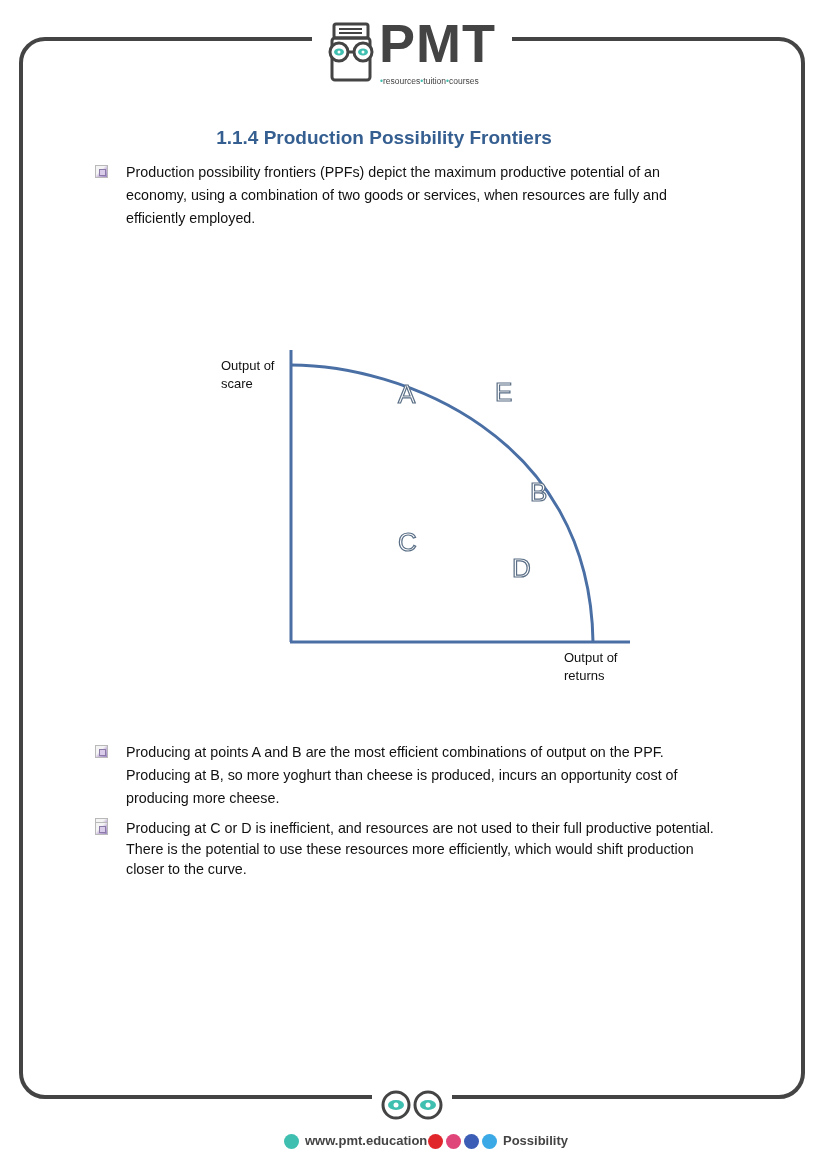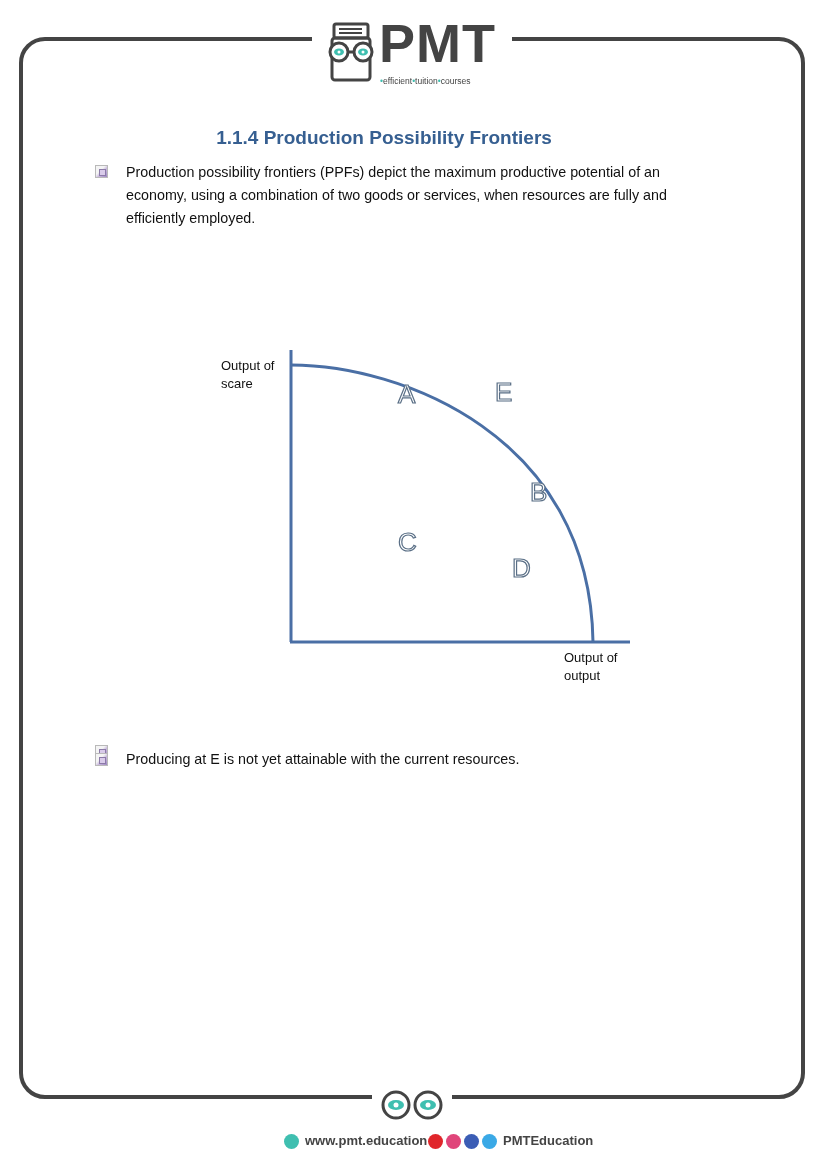--- a/index.html
+++ b/index.html
@@ -45,21 +45,21 @@
     <circle cx="17" cy="30" r="9" fill="#fff" stroke="#444" stroke-width="3"></circle>
     <circle cx="41" cy="30" r="9" fill="#fff" stroke="#444" stroke-width="3"></circle>
     <ellipse cx="17" cy="30" rx="5" ry="3.5" fill="#3fbfb0"></ellipse>
     <ellipse cx="41" cy="30" rx="5" ry="3.5" fill="#3fbfb0"></ellipse>
     <circle cx="17" cy="30" r="1.5" fill="#fff"></circle>
     <circle cx="41" cy="30" r="1.5" fill="#fff"></circle>
     <line x1="26" y1="30" x2="32" y2="30" stroke="#444" stroke-width="3"></line>
   </svg>
   <div class="logo-text">PMT</div>
   <div class="logo-tag">
-    <span class="dot">•</span><span>efficient</span><span class="dot">•</span><span>tuition</span><span class="dot">•</span><span>courses</span>
+    <span class="dot">•</span><span>resources</span><span class="dot">•</span><span>tuition</span><span class="dot">•</span><span>courses</span>
   </div>
 </div>
 
 <div class="title">1.1.4 Production Possibility Frontiers</div>
 
 <div class="bullets" style="top:161px;">
   <div class="bullet">
     <span class="bicon"></span>
     <span>Production possibility frontiers (PPFs) depict the maximum productive potential of an economy, using a combination of two goods or services, when resources are fully and efficiently employed.</span>
   </div>
@@ -77,31 +77,35 @@
       <text x="198" y="216">C</text>
       <text x="312" y="242">D</text>
     </g>
   </svg>
   <div class="axis-label" style="left:21px;top:22px;">
     <div>Output of</div>
     <div>scare</div>
   </div>
   <div class="axis-label" style="left:364px;top:314px;">
     <div>Output of</div>
-    <div>output</div>
+    <div>returns</div>
   </div>
 </div>
 
 <div class="bullets" style="top:741px;">
+  <div class="bullet">
+    <span class="bicon"></span>
+    <span>Producing at points A and B are the most efficient combinations of output on the PPF. Producing at B, so more yoghurt than cheese is produced, incurs an opportunity cost of producing more cheese.</span>
+  </div>
   <div class="bullet tight">
     <span class="bicon"></span>
   </div>
   <div class="bullet tight">
     <span class="bicon"></span>
-    <span>Producing at E is not yet attainable with the current resources.</span>
+    <span>Producing at C or D is inefficient, and resources are not used to their full productive potential. There is the potential to use these resources more efficiently, which would shift production closer to the curve.</span>
   </div>
 </div>
 
 <div class="footer-glasses">
   <svg width="80" height="32" viewBox="0 0 80 32">
     <circle cx="24" cy="17" r="13" fill="#fff" stroke="#444" stroke-width="3"></circle>
     <circle cx="56" cy="17" r="13" fill="#fff" stroke="#444" stroke-width="3"></circle>
     <ellipse cx="24" cy="17" rx="8" ry="5" fill="#3fbfb0"></ellipse>
     <ellipse cx="56" cy="17" rx="8" ry="5" fill="#3fbfb0"></ellipse>
     <circle cx="24" cy="17" r="2.5" fill="#fff"></circle>
@@ -109,14 +113,14 @@
   </svg>
 </div>
 
 <div class="footer">
   <span class="sicon" style="left:267px;background:#3fbfb0;"></span>
   <a class="site">www.pmt.education</a>
   <span class="sicon" style="left:411px;background:#e0262b;"></span>
   <span class="sicon" style="left:429px;background:#e0457a;"></span>
   <span class="sicon" style="left:447px;background:#3b5db5;"></span>
   <span class="sicon" style="left:465px;background:#3aa9e6;"></span>
-  <a class="handle">PMTEducation</a>
+  <a class="handle">Possibility</a>
 </div>
 
 </body></html>

